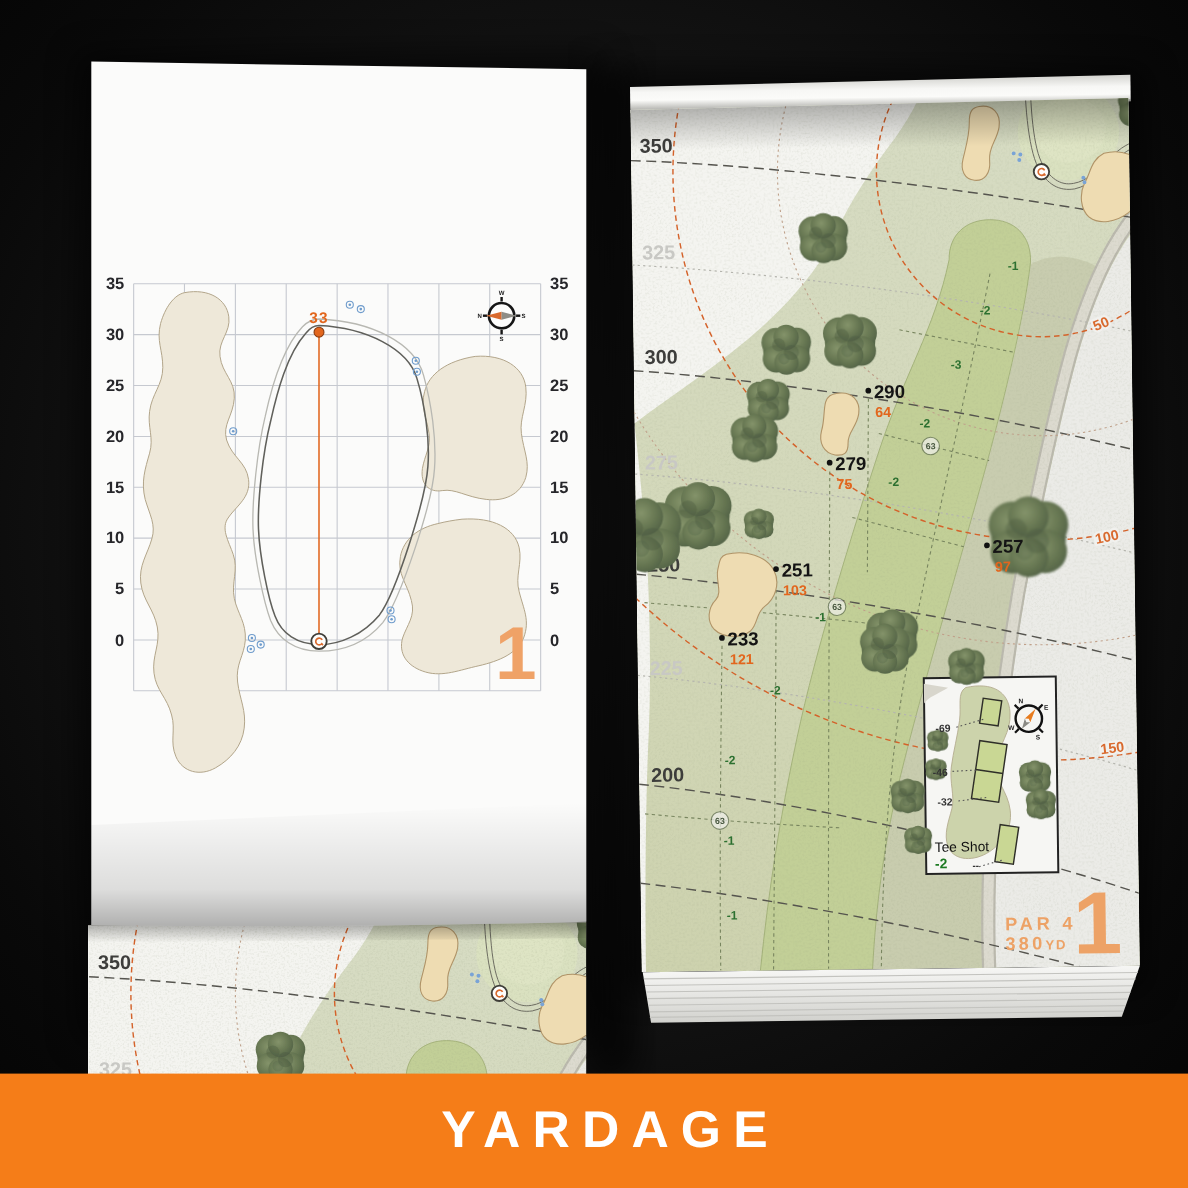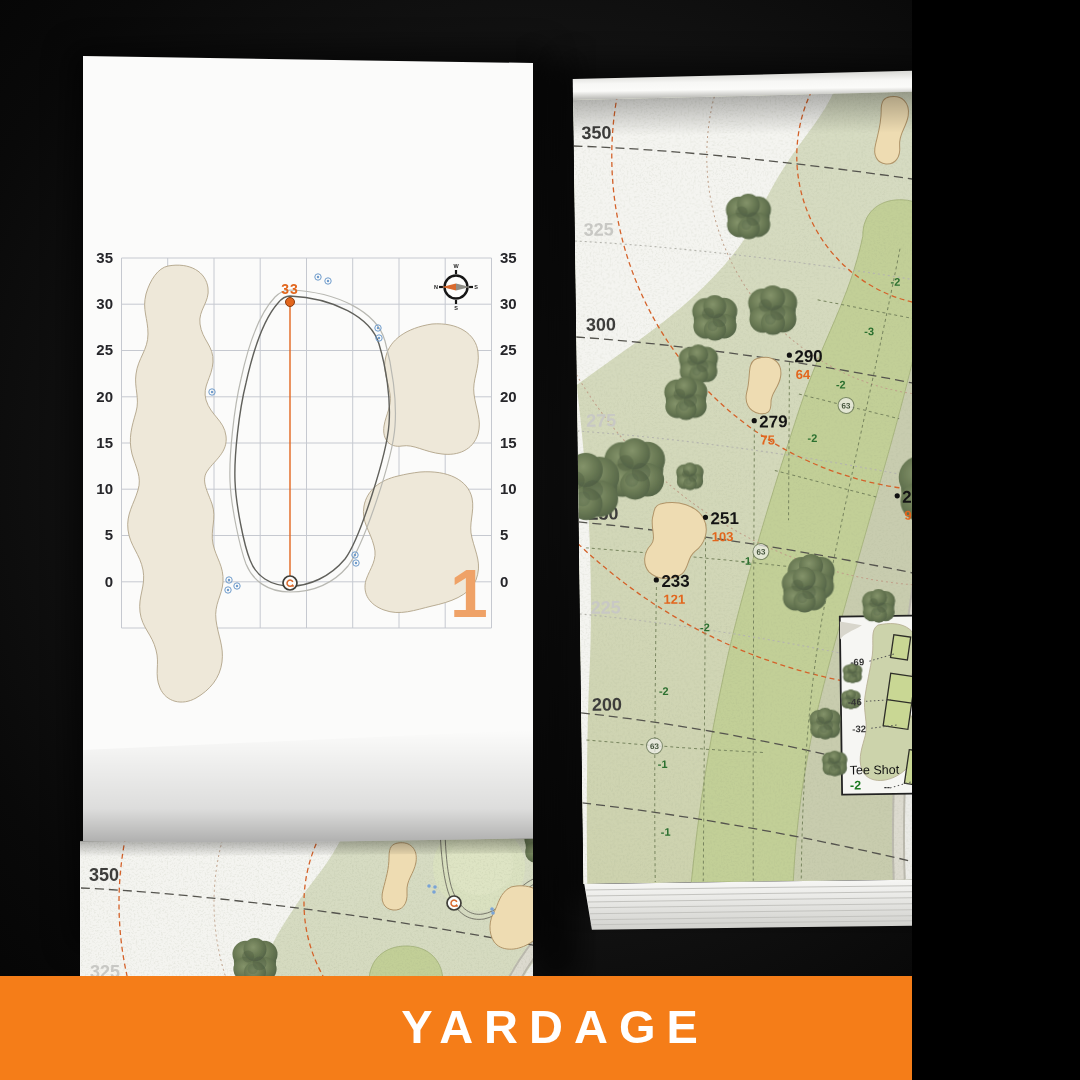--- a/index.html
+++ b/index.html
@@ -1,14 +1,14 @@
 <!DOCTYPE html>
 <html><head><meta charset="utf-8"><title>Yardage</title><style>
 html,body{margin:0;padding:0;background:#000}
-#stage{position:relative;width:912px;height:1080px;overflow:hidden}
+#stage{position:relative;width:1080px;height:1080px;overflow:hidden}
 text{font-family:"Liberation Sans",sans-serif}
 </style></head><body>
 <div id="stage">
 <svg width="1080" height="1080" viewBox="0 0 1080 1080">
 <defs>
 <radialGradient id="bgGrad" cx="0.5" cy="0.44" r="0.8">
 <stop offset="0" stop-color="#212121"></stop>
           <stop offset="0.45" stop-color="#141414"></stop>
 <stop offset="0.72" stop-color="#090909"></stop>
           <stop offset="1" stop-color="#020202"></stop>

